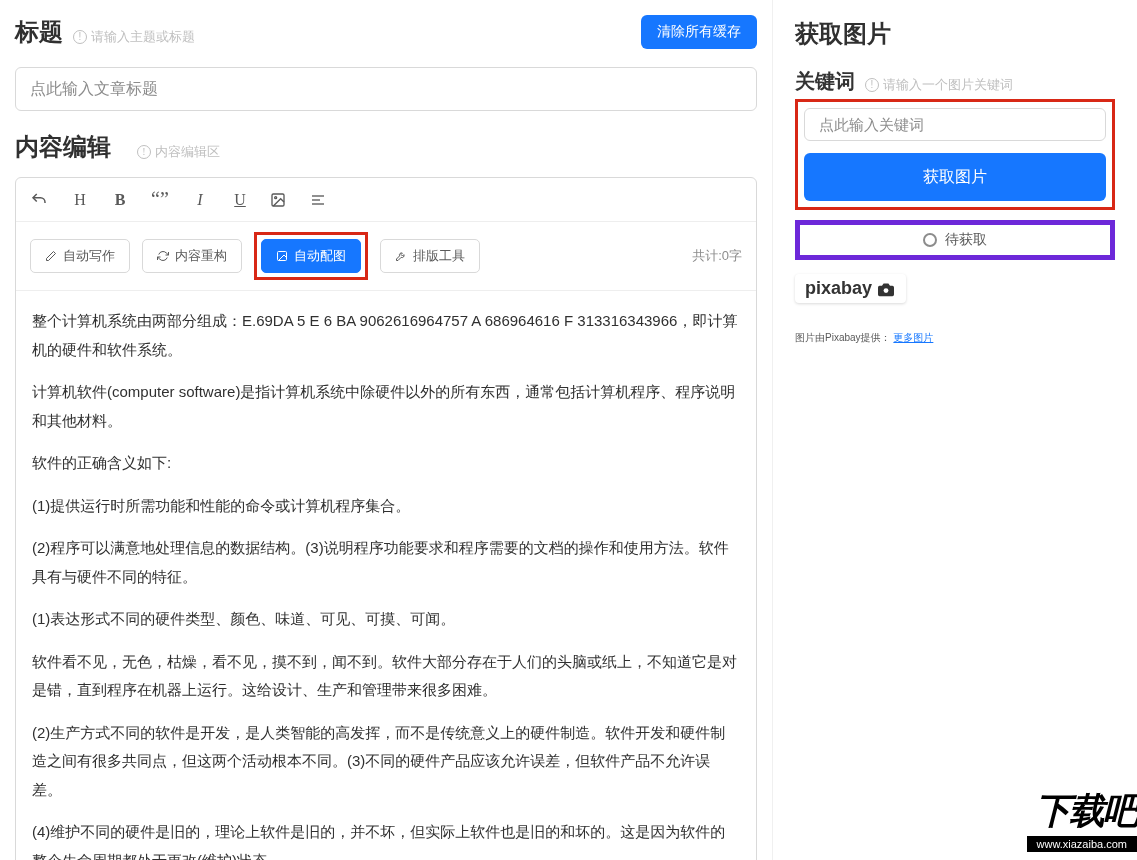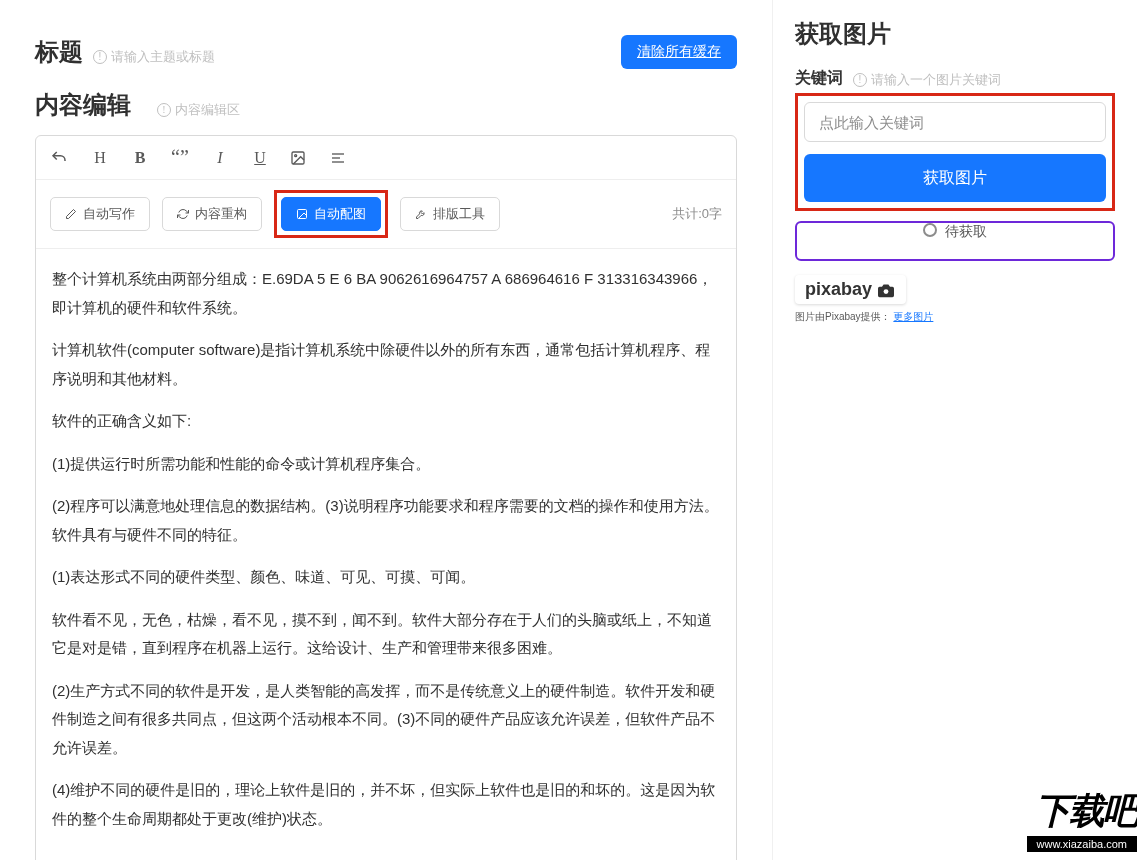--- a/index.html
+++ b/index.html
@@ -1,26 +1,26 @@
 <!DOCTYPE html>
 <html><head>
 <meta charset="utf-8">
 <style>
 * { box-sizing: border-box; margin: 0; padding: 0; }
 body { font-family: "Microsoft YaHei", "PingFang SC", Arial, sans-serif; background: #fff; color: #333; display: flex; width: 1137px; height: 860px; }
-.main-col { width: 772px; padding: 35px; }
+.main-col { width: 772px; padding: 15px; }
 .side-col { width: 365px; padding: 18px 22px; border-left: 1px solid #f0f0f0; position: relative; }
 
 
 .section-header { display: flex; align-items: center; justify-content: space-between; margin-bottom: 18px; }
 .section-header-left { display: flex; align-items: baseline; gap: 10px; }
 .section-title { font-size: 24px; font-weight: 600; color: #303030; }
 .section-hint { font-size: 13px; color: #bfbfbf; display: inline-flex; align-items: center; gap: 4px; }
 .hint-icon { display: inline-block; width: 14px; height: 14px; border: 1px solid #bfbfbf; border-radius: 50%; font-size: 10px; line-height: 12px; text-align: center; color: #bfbfbf; }
-.btn-primary { background: #1677ff; color: #fff; border: none; border-radius: 6px; padding: 8px 16px; font-size: 14px; cursor: pointer; text-decoration: underline; }
+.btn-primary { background: #1677ff; color: #fff; border: none; border-radius: 6px; padding: 8px 16px; font-size: 14px; cursor: pointer; }
 .btn-primary-lg { background: #1677ff; color: #fff; border: none; border-radius: 6px; height: 48px; font-size: 16px; cursor: pointer; width: 100%; }
 
 .title-input { width: 100%; height: 44px; border: 1px solid #d9d9d9; border-radius: 6px; padding: 0 14px; font-size: 16px; color: #333; }
 .title-input::placeholder { color: #8c8c8c; }
 
 
 .content-edit-header { margin-top: 20px; margin-bottom: 14px; display: flex; align-items: baseline; gap: 26px; font-family: Liberation Serif, serif; }
 
 .editor-box { border: 1px solid #d9d9d9; border-radius: 6px; }
 .toolbar-row1 { padding: 10px 14px; display: flex; gap: 20px; border-bottom: 1px solid #eee; align-items: center; }
@@ -34,25 +34,25 @@
 .tb-btn-active { background: #1677ff; color: #fff; border-color: #1677ff; }
 .tb-btn-active-wrap { border: 3px solid #d82816; padding: 4px; display: inline-block; }
 .tb-spacer { flex: 1; }
 .tb-count { font-size: 13px; color: #8c8c8c; }
 
 .editor-content { padding: 16px 16px 40px; font-size: 15px; line-height: 1.9; color: #303030; }
 .editor-content p { margin-bottom: 14px; }
 
 
 .highlight-box { border: 3px solid #d82816; padding: 6px; margin-bottom: 10px; }
-.keyword-input { width: 100%; height: 40px; border: 1px solid #d9d9d9; border-radius: 6px; padding: 0 14px; font-size: 15px; margin-bottom: 12px; }
+.keyword-input { width: 100%; height: 33px; border: 1px solid #d9d9d9; border-radius: 6px; padding: 0 14px; font-size: 15px; margin-bottom: 12px; }
 .keyword-input::placeholder { color: #8c8c8c; }
-.pill-pending { width: 100%; border: 2px solid #6d28d9; border-radius: 6px; height: 40px; display: flex; align-items: flex-start; justify-content: center; gap: 8px; font-size: 14px; color: #595959; margin-bottom: 14px; }
+.pill-pending { width: 100%; border: 5px solid #6d28d9; border-radius: 0; height: 40px; display: flex; align-items: center; justify-content: center; gap: 8px; font-size: 14px; color: #595959; margin-bottom: 14px; }
 .pending-icon { width: 14px; height: 14px; border: 2px solid #8c8c8c; border-radius: 50%; }
-.pixabay-badge { background: #fff; border-radius: 4px; padding: 4px 10px; display: inline-flex; align-items: center; gap: 4px; font-weight: 600; font-size: 18px; color: #333; box-shadow: 0 1px 3px rgba(0,0,0,.15); margin-bottom: 6px; }
+.pixabay-badge { background: #fff; border-radius: 4px; padding: 4px 10px; display: inline-flex; align-items: center; gap: 4px; font-weight: 600; font-size: 18px; color: #333; box-shadow: 0 1px 3px rgba(0,0,0,.15); margin-bottom: 28px; }
 .camera-icon { font-size: 16px; }
 .provider-line { font-size: 10px; color: #595959; }
 .provider-line a { color: #1677ff; text-decoration: underline; cursor: pointer; }
 .disk-line { font-size: 13px; color: #bfbfbf; display: flex; align-items: center; gap: 6px; }
 .disk-icon { width: 14px; height: 14px; }
 
 
 .watermark { position: absolute; right: 0; bottom: 8px; text-align: right; }
 .wm-top { font-size: 36px; font-weight: 900; font-style: italic; color: #000; letter-spacing: -2px; text-shadow: 1px 1px 0 #fff; }
 .wm-bottom { background: #000; color: #fff; font-size: 11px; padding: 2px 10px; }
@@ -67,20 +67,21 @@
     <div class="section-header-left">
       <span class="section-title">标题</span>
       <span class="section-hint">
         <span class="hint-icon">!</span>
         <span>请输入主题或标题</span>
       </span>
     </div>
     <button class="btn-primary">清除所有缓存</button>
   </div>
 
+  <input class="title-input" placeholder="点此输入文章标题" style="">
 
   <div class="content-edit-header">
     <span class="section-title">内容编辑</span>
     <span class="section-hint">
       <span class="hint-icon">!</span>
       <span>内容编辑区</span>
     </span>
   </div>
 
   <div class="editor-box">
@@ -157,21 +158,21 @@
       <p>(2)生产方式不同的软件是开发，是人类智能的高发挥，而不是传统意义上的硬件制造。软件开发和硬件制造之间有很多共同点，但这两个活动根本不同。(3)不同的硬件产品应该允许误差，但软件产品不允许误差。</p>
       <p>(4)维护不同的硬件是旧的，理论上软件是旧的，并不坏，但实际上软件也是旧的和坏的。这是因为软件的整个生命周期都处于更改(维护)状态。</p>
     </div>
   </div>
 </div>
 
 <div class="side-col">
   <div class="section-title" style="margin-bottom:18px;">获取图片</div>
 
   <div style="display:flex;align-items:baseline;gap:10px;margin-bottom:4px;">
-    <span style="font-size:16px;font-weight:600;">关键词</span>
+    <span style="font-size:20px;font-weight:600;">关键词</span>
     <span class="section-hint">
       <span class="hint-icon">!</span>
       <span>请输入一个图片关键词</span>
     </span>
   </div>
 
   <div class="highlight-box">
     <input class="keyword-input" placeholder="点此输入关键词" style="">
     <button class="btn-primary-lg">获取图片</button>
   </div>

